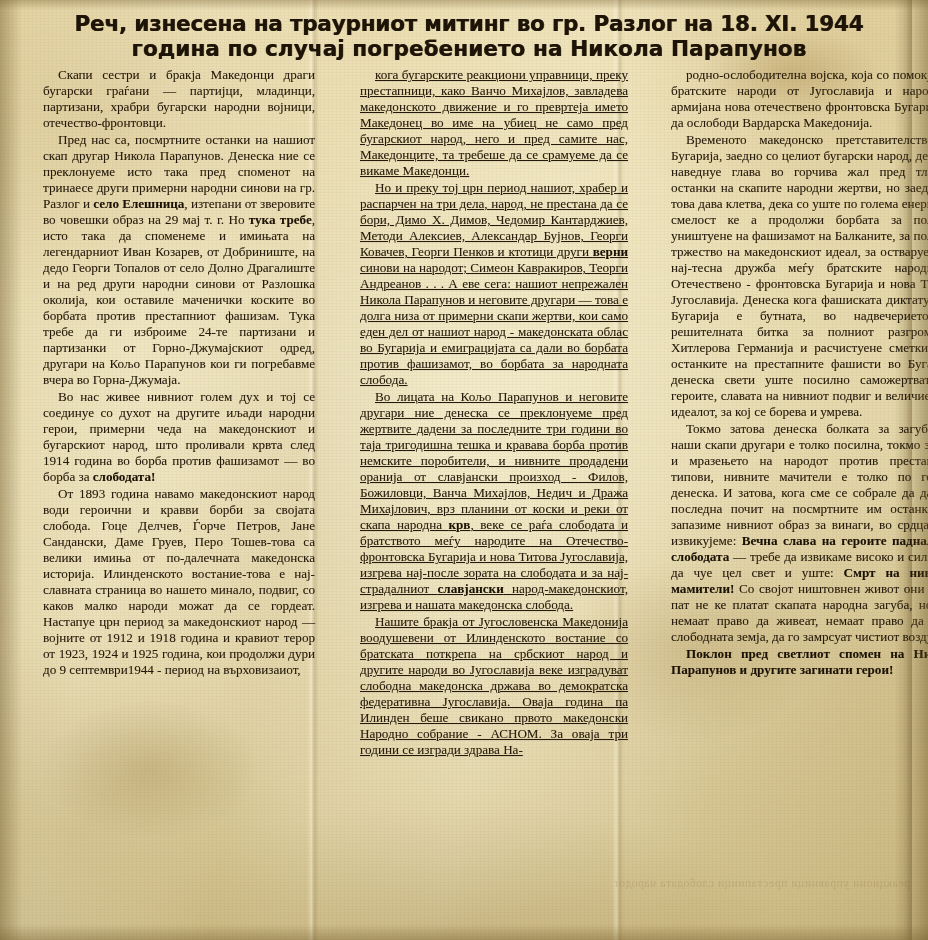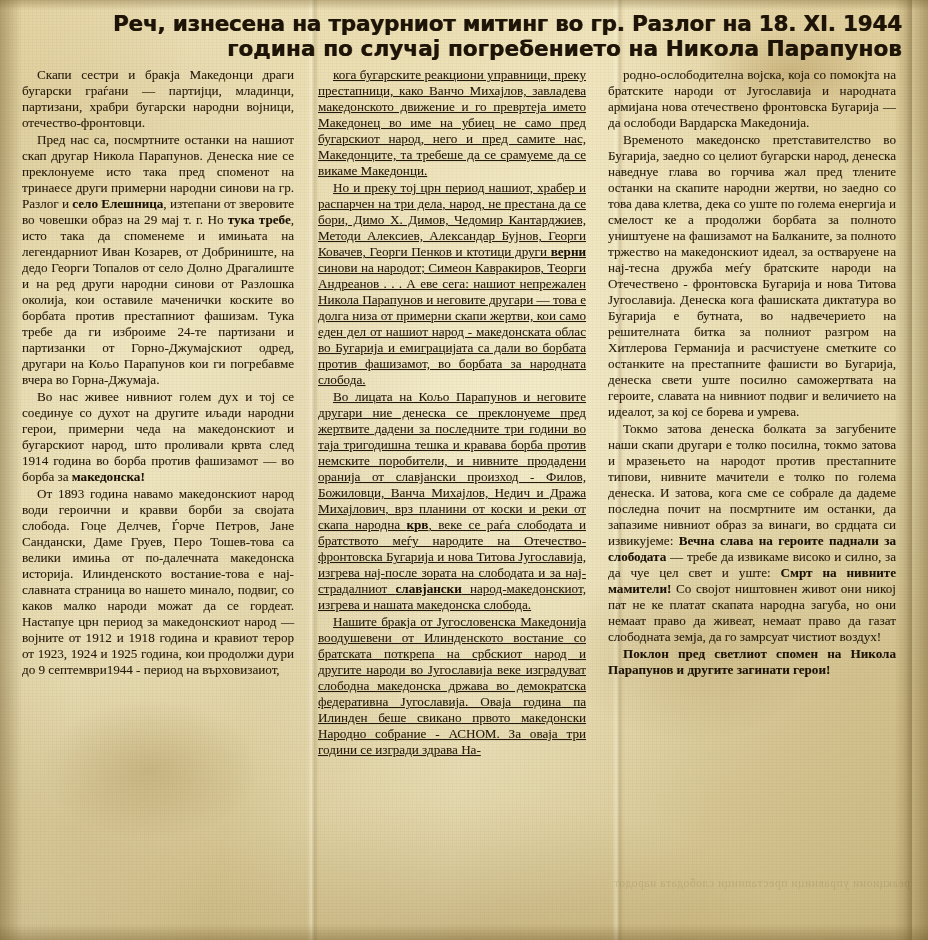--- a/index.html
+++ b/index.html
@@ -97,22 +97,22 @@
     letter-spacing: 0.6px;
     text-align: justify;
     overflow: hidden;
   }
 
   
   .headline {
     position: relative;
     z-index: 3;
     margin: 0;
-    padding: 11px 26px 6px 26px;
-    text-align: right;
+    padding: 11px 16px 6px 26px;
+    text-align: center;
     font-family: "DejaVu Sans", "Liberation Sans", sans-serif;
     font-weight: 700;
     font-size: 21.5px;
     line-height: 25px;
     letter-spacing: -0.2px;
     color: #1d1407;
     text-shadow:
        0.5px 0 0 rgba(29,20,7,0.55),
       -0.4px 0 0 rgba(29,20,7,0.35),
        0 0.4px 0 rgba(60,44,18,0.30);
@@ -148,20 +148,21 @@
   .col p {
     margin: 0 0 1px 0;
     text-indent: 15px;
   }
 
   b, strong { font-weight: 700; color: #1b1206; }
 
   
   .col {
     text-shadow: 0.25px 0.25px 0 rgba(70,52,20,0.28);
+    margin-left: 21px;
   }
 
   
   .edge-l, .edge-r {
     position: absolute;
     top: 0; bottom: 0;
     width: 22px;
     pointer-events: none;
     z-index: 4;
   }
@@ -204,21 +205,21 @@
 
   <h1 class="headline">
     <span class="line l1">Реч, изнесена на траурниот митинг во гр. Разлог на 18. XI. 1944</span>
     <span class="line l2">година по случај погребението на Никола  Парапунов</span>
   </h1>
 
   <div class="columns">
     <div class="col c1">
         <p><span>Скапи сестри и бракја Македонци драги бугарски граѓани — партијци, младинци, партизани, храбри бугарски народни војници, отечество-фронтовци.</span></p>
         <p><span>Пред нас са, посмртните останки на нашиот скап другар Никола Парапунов. Денеска ние се преклонуеме исто така пред споменот на тринаесе други примерни народни синови на гр. Разлог и </span><b>село Елешница</b><span>, изтепани от зверовите во човешки образ на 29 мај т. г. Но </span><b>тука требе</b><span>, исто така да споменеме и имињата на легендарниот Иван Козарев, от Добриниште, на дедо Георги Топалов от село Долно Драгалиште и на ред други народни синови от Разлошка околија, кои оставиле маченички коските во борбата против престапниот фашизам. Тука требе да ги изброиме 24-те партизани и партизанки от Горно-Джумајскиот одред, другари на Кољо Парапунов кои ги погребавме вчера во Горна-Джумаја.</span></p>
-        <p><span>Во нас живее нивниот голем дух и тој се соединуе со духот на другите иљади народни герои, примерни чеда на македонскиот и бугарскиот народ, што проливали крвта след 1914 година во борба против фашизамот — во борба за </span><b>македонска!</b></p>
+        <p><span>Во нас живее нивниот голем дух и тој се соединуе со духот на другите иљади народни герои, примерни чеда на македонскиот и бугарскиот народ, што проливали крвта след 1914 година во борба против фашизамот — во борба за </span><b>слободата!</b></p>
         <p><span>От 1893 година навамо македонскиот народ води героични и кравви борби за својата слобода. Гоце Делчев, Ѓорче Петров, Јане Сандански, Даме Груев, Перо Тошев-това са велики имиња от по-далечната македонска историја. Илинденското востание-това е нај-славната страница во нашето минало, подвиг, со каков малко народи можат да се гордеат. Настапуе црн период за македонскиот народ — војните от 1912 и 1918 година и кравиот терор от 1923, 1924 и 1925 година, кои продолжи дури до 9 септември1944 - период на  върховизаиот,</span></p>
       </div>
     <div class="col c2">
         <p><span>кога бугарските реакциони управници, преку престапници, како Ванчо Михајлов, завладева македонското движение и го превртеја името Македонец во име на убиец не само пред бугарскиот народ, него и пред самите нас, Македонците, та требеше да се срамуеме да се викаме Македонци.</span></p>
         <p><span>Но и преку тој црн период нашиот, храбер и распарчен на три дела, народ, не престана да се бори, Димо Х. Димов, Чедомир Кантарджиев, Методи Алексиев, Александар Бујнов, Георги Ковачев, Георги Пенков и ктотици други </span><b>верни</b><span> синови на народот; Симеон Кавракиров, Теорги Андреанов . . . А еве сега: нашиот непрежален Никола Парапунов и неговите другари — това е долга низа от примерни скапи жертви, кои само еден дел от нашиот народ - македонската облас во Бугарија и емиграцијата са дали во борбата против фашизамот, во борбата за народната слобода.</span></p>
         <p><span>Во лицата на Кољо Парапунов и неговите другари ние денеска се преклонуеме пред жертвите дадени за последните три години во таја тригодишна тешка и кравава борба против немските поробители, и нивните продадени оранија от славјански произход - Филов, Божиловци, Ванча Михајлов, Недич и Дража Михајлович, врз планини от коски и реки от скапа народна </span><b>крв</b><span>, веке се раѓа слободата и братството меѓу народите на Отечество-фронтовска Бугарија и нова Титова Југославија, изгрева нај-после зората на слободата и за нај-страдалниот </span><b>славјански</b><span> народ-македонскиот, изгрева и нашата македонска слобода.</span></p>
         <p><span>Нашите бракја от Југословенска Македонија воодушевени от Илинденското востание со братската поткрепа на србскиот народ и другите народи во Југославија веке изградуват слободна македонска држава во демократска федеративна Југославија. Оваја година па Илинден беше свикано првото македонски Народно собрание - АСНОМ. За оваја три години се изгради здрава На-</span></p>
       </div>
     <div class="col c3">
         <p><span>родно-ослободителна војска, која со помокјта на братските народи от Југославија и народната армијана нова отечествено фронтовска Бугарија — да ослободи Вардарска Македонија.</span></p>

